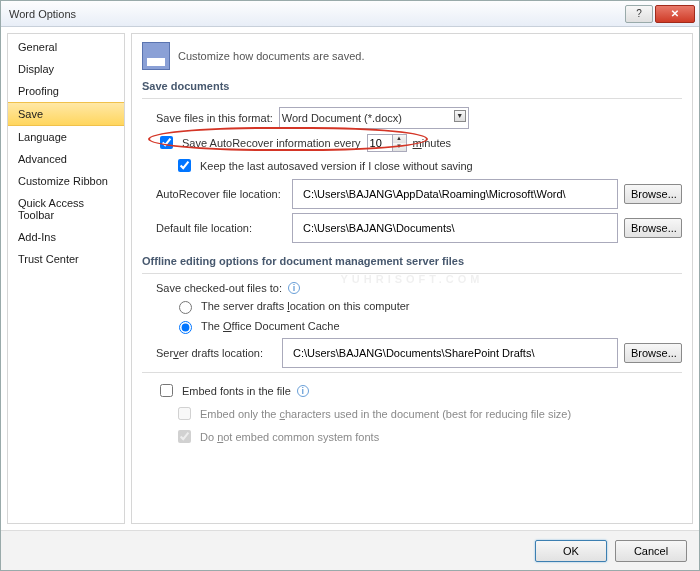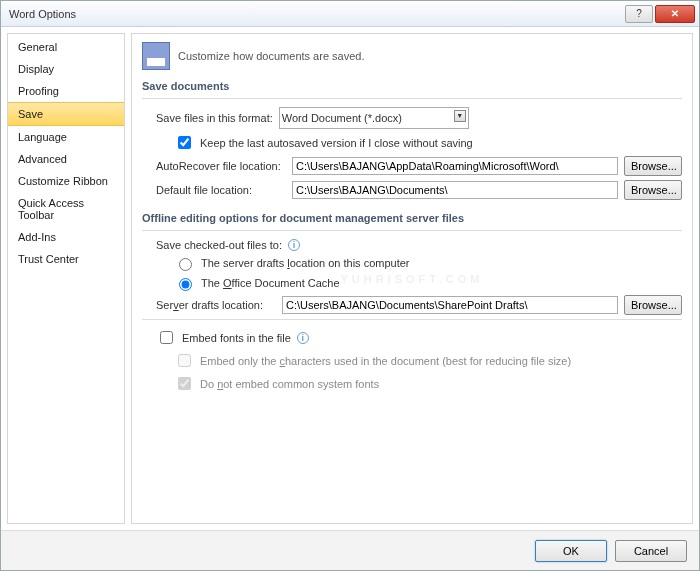--- a/index.html
+++ b/index.html
@@ -16,21 +16,21 @@
   .content { flex: 1; border: 1px solid #d6d6d6; background: #fff; padding: 8px 10px; overflow: hidden; position: relative; }
   .hdr { display: flex; align-items: center; gap: 8px; color: #555; margin-bottom: 10px; }
   .hdr .icon { width: 28px; height: 28px; background:#8aa0d6; border:1px solid #5a74b0; position:relative; }
   .hdr .icon::after { content:""; position:absolute; bottom:3px; left:4px; right:4px; height:8px; background:#fff; }
   .section-title { font-weight: bold; color: #47586e; margin: 6px 0 6px 0; }
   .divider { border-top: 1px solid #ddd; margin: 3px 0 8px 0; }
   .row { display: flex; align-items: center; gap: 6px; margin: 4px 0 4px 14px; color:#333; flex-wrap: nowrap; }
   .row.indent1 { margin-left: 32px; }
   label.lbl { white-space: nowrap; }
   .under { text-decoration: underline; }
-  input.txt { border: 1px solid #aab; padding: 1px 3px; background: #fff; height: 18px; }
+  input.txt { border: 1px solid #aab; padding: 1px 10px; background: #fff; height: 30px; }
   .spin { width: 40px; height: 18px; display:flex; border:1px solid #aab; }
   .spin input { border:0; width:24px; padding:0 2px; }
   .spin .btns { width:14px; display:flex; flex-direction:column; border-left:1px solid #aab;}
   .spin .btns div { flex:1; font-size:6px; text-align:center; background:linear-gradient(#f7f7f7,#e2e2e2); line-height:7px;}
   select.sel, .sel-box { border:1px solid #aab; background:#fff; height:22px; padding:0 2px; }
   .sel-box { display:flex; align-items:center; position:relative; padding-right:16px;}
   .sel-box .arrow { position:absolute; right:2px; top:2px; width:12px; height:12px; border:1px solid #888; background:linear-gradient(#f7f7f7,#ddd); font-size:7px; text-align:center; line-height:10px;}
   .browse { width:58px; height:20px; border:1px solid #8a8a8a; background:linear-gradient(#f7f7f7,#e2e2e2); border-radius:2px; font-size:11px; }
   .redcircle { position:absolute; border:2px solid #d43526; border-radius:50%/60%; pointer-events:none; }
   .footer { height: 40px; border-top: 1px solid #ddd; display:flex; justify-content:flex-end; align-items:center; gap:8px; padding:0 12px; background:#f3f3f3;}
@@ -81,20 +81,33 @@
       <div class="divider"></div>
 
       <div class="row">
         <label class="lbl">Save files in this format:</label>
         <div class="sel-box" style="width:190px">
           <span>Word Document (*.docx)</span>
           <span class="arrow">▼</span>
         </div>
       </div>
 
+      <div class="row" style="position:relative">
+        <div class="redcircle" style="left:-8px; top:-6px; width:280px; height:24px;"></div>
+        <input type="checkbox" class="cb" checked="" style="">
+        <label class="lbl"><span>Save </span><span class="under">A</span><span>utoRecover information every</span></label>
+        <div class="spin">
+          <input value="10" style="">
+          <div class="btns">
+              <div>▲</div>
+              <div>▼</div>
+            </div>
+        </div>
+        <label class="lbl"><span class="under">m</span><span>inutes</span></label>
+      </div>
 
       <div class="row indent1">
         <input type="checkbox" class="cb" checked="" style="">
         <label class="lbl">Keep the last autosaved version if I close without saving</label>
       </div>
 
       <div class="row">
         <label class="lbl" style="width:130px">AutoRecover file location:</label>
         <input class="txt" style="flex: 1 1 0%;" value="C:\Users\BAJANG\AppData\Roaming\Microsoft\Word\">
         <button class="browse">Browse...</button>

